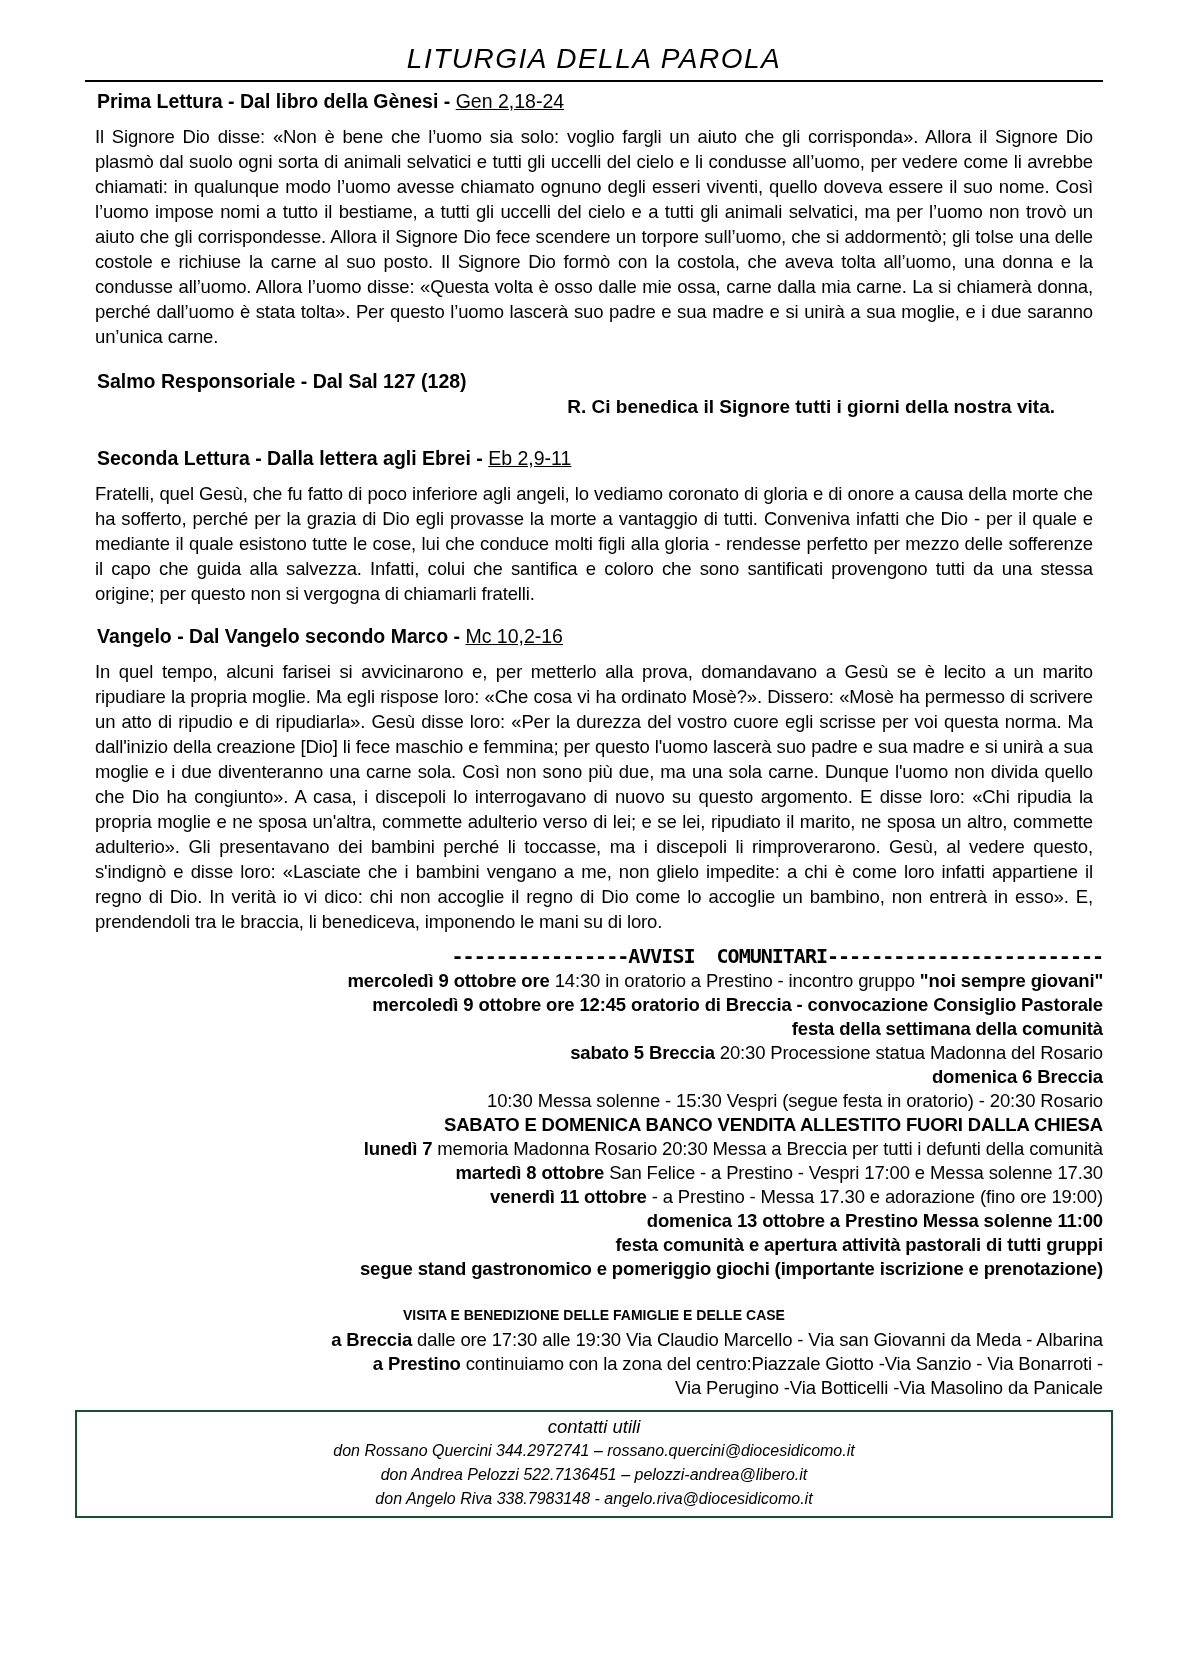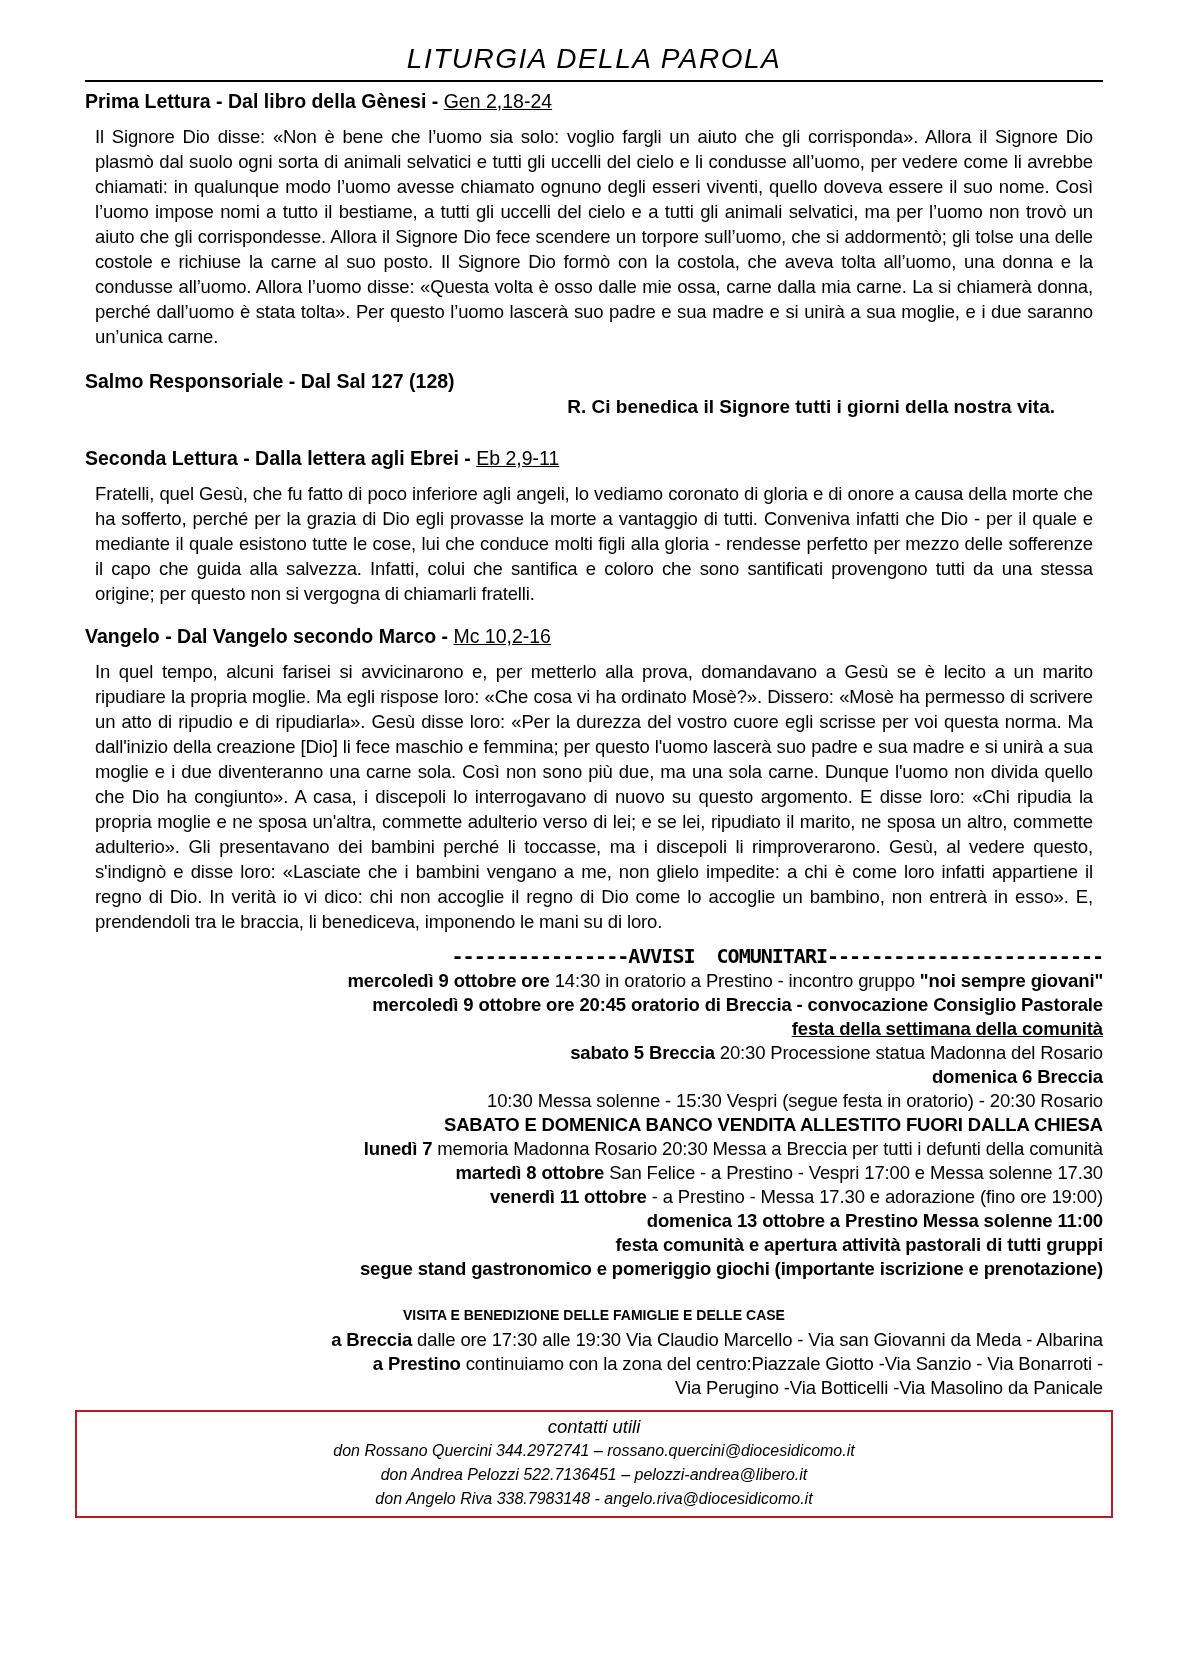--- a/index.html
+++ b/index.html
@@ -24,20 +24,21 @@
   .title-rule {
     border:none;
     border-top:2.5px solid #000;
     margin:6px 0 0 0;
   }
   .reading { margin-top:7px; }
   .reading-heading {
     font-weight:bold;
     font-size:19.5px;
     line-height:25px;
+    margin-left:12px;
   }
   .reading-ref {
     font-weight:normal;
     text-decoration:underline;
   }
   .reading-body {
     margin:10px;
     font-size:18.5px;
     line-height:25px;
     letter-spacing:-0.15px;
@@ -63,33 +64,33 @@
     letter-spacing:-1px;
     white-space:pre;
   }
   .ann-line {
     text-align:right;
     font-size:18.5px;
     line-height:24px;
     letter-spacing:-0.15px;
   }
   .ann-line .seg-b { font-weight:bold; }
-  .ann-line .seg-u { text-decoration:underline; }
+  .ann-line .seg-u { }
   .visita { margin-top:22px; }
   .visita-heading {
     text-align:center;
     font-weight:bold;
     font-size:14px;
     line-height:25px;
   }
   .contact-box {
     box-sizing:border-box;
     margin:10px 0 0 -10px;
     width:calc(100% + 20px);
-    border:2px solid #b91c1c;
+    border:2px solid #14532d;
     padding:3px 10px 5px 10px;
   }
   .contact-title {
     text-align:center;
     font-style:italic;
     font-size:18.5px;
     line-height:24px;
   }
   .contact-line {
     text-align:center;
@@ -123,21 +124,21 @@
 
   <div class="reading gap-md">
     <div class="reading-heading"><span>Vangelo - Dal Vangelo secondo Marco - </span><span class="reading-ref">Mc 10,2-16</span></div>
     <p class="reading-body">In quel tempo, alcuni farisei si avvicinarono e, per metterlo alla prova, domandavano a Gesù se è lecito a un marito ripudiare la propria moglie. Ma egli rispose loro: «Che cosa vi ha ordinato Mosè?». Dissero: «Mosè ha permesso di scrivere un atto di ripudio e di ripudiarla». Gesù disse loro: «Per la durezza del vostro cuore egli scrisse per voi questa norma. Ma dall'inizio della creazione [Dio] li fece maschio e femmina; per questo l'uomo lascerà suo padre e sua madre e si unirà a sua moglie e i due diventeranno una carne sola. Così non sono più due, ma una sola carne. Dunque l'uomo non divida quello che Dio ha congiunto». A casa, i discepoli lo interrogavano di nuovo su questo argomento. E disse loro: «Chi ripudia la propria moglie e ne sposa un'altra, commette adulterio verso di lei; e se lei, ripudiato il marito, ne sposa un altro, commette adulterio». Gli presentavano dei bambini perché li toccasse, ma i discepoli li rimproverarono. Gesù, al vedere questo, s'indignò e disse loro: «Lasciate che i bambini vengano a me, non glielo impedite: a chi è come loro infatti appartiene il regno di Dio. In verità io vi dico: chi non accoglie il regno di Dio come lo accoglie un bambino, non entrerà in esso». E, prendendoli tra le braccia, li benediceva, imponendo le mani su di loro.</p>
   </div>
 
   <div class="avvisi-header">----------------AVVISI  COMUNITARI-------------------------</div>
 
   <div>
       <div class="ann-line"><span class="seg-b">mercoledì 9 ottobre ore </span><span>14:30 in oratorio a Prestino - incontro gruppo </span><span class="seg-b">"noi sempre giovani"</span></div>
-      <div class="ann-line"><span class="seg-b">mercoledì 9 ottobre ore 20:45 oratorio di Breccia - convocazione Consiglio Pastorale</span></div>
+      <div class="ann-line"><span class="seg-b">mercoledì 9 ottobre ore 12:45 oratorio di Breccia - convocazione Consiglio Pastorale</span></div>
       <div class="ann-line"><span class="seg-b seg-u">festa della settimana della comunità</span></div>
       <div class="ann-line"><span class="seg-b">sabato 5  Breccia </span><span>20:30 Processione statua Madonna del Rosario</span></div>
       <div class="ann-line"><span class="seg-b">domenica 6 Breccia</span></div>
       <div class="ann-line"><span>10:30 Messa solenne - 15:30 Vespri (segue festa in oratorio) - 20:30 Rosario</span></div>
       <div class="ann-line"><span class="seg-b">SABATO E DOMENICA BANCO VENDITA ALLESTITO FUORI DALLA CHIESA</span></div>
       <div class="ann-line"><span class="seg-b">lunedì 7 </span><span> memoria Madonna Rosario  20:30 Messa a Breccia per tutti i defunti della comunità</span></div>
       <div class="ann-line"><span class="seg-b">martedì 8 ottobre </span><span>San Felice - a Prestino - Vespri 17:00 e Messa solenne 17.30</span></div>
       <div class="ann-line"><span class="seg-b">venerdì 11 ottobre </span><span>- a Prestino - Messa 17.30 e adorazione (fino ore 19:00)</span></div>
       <div class="ann-line"><span class="seg-b">domenica 13 ottobre a Prestino Messa solenne 11:00</span></div>
       <div class="ann-line"><span class="seg-b">festa comunità e apertura attività pastorali di tutti gruppi</span></div>

